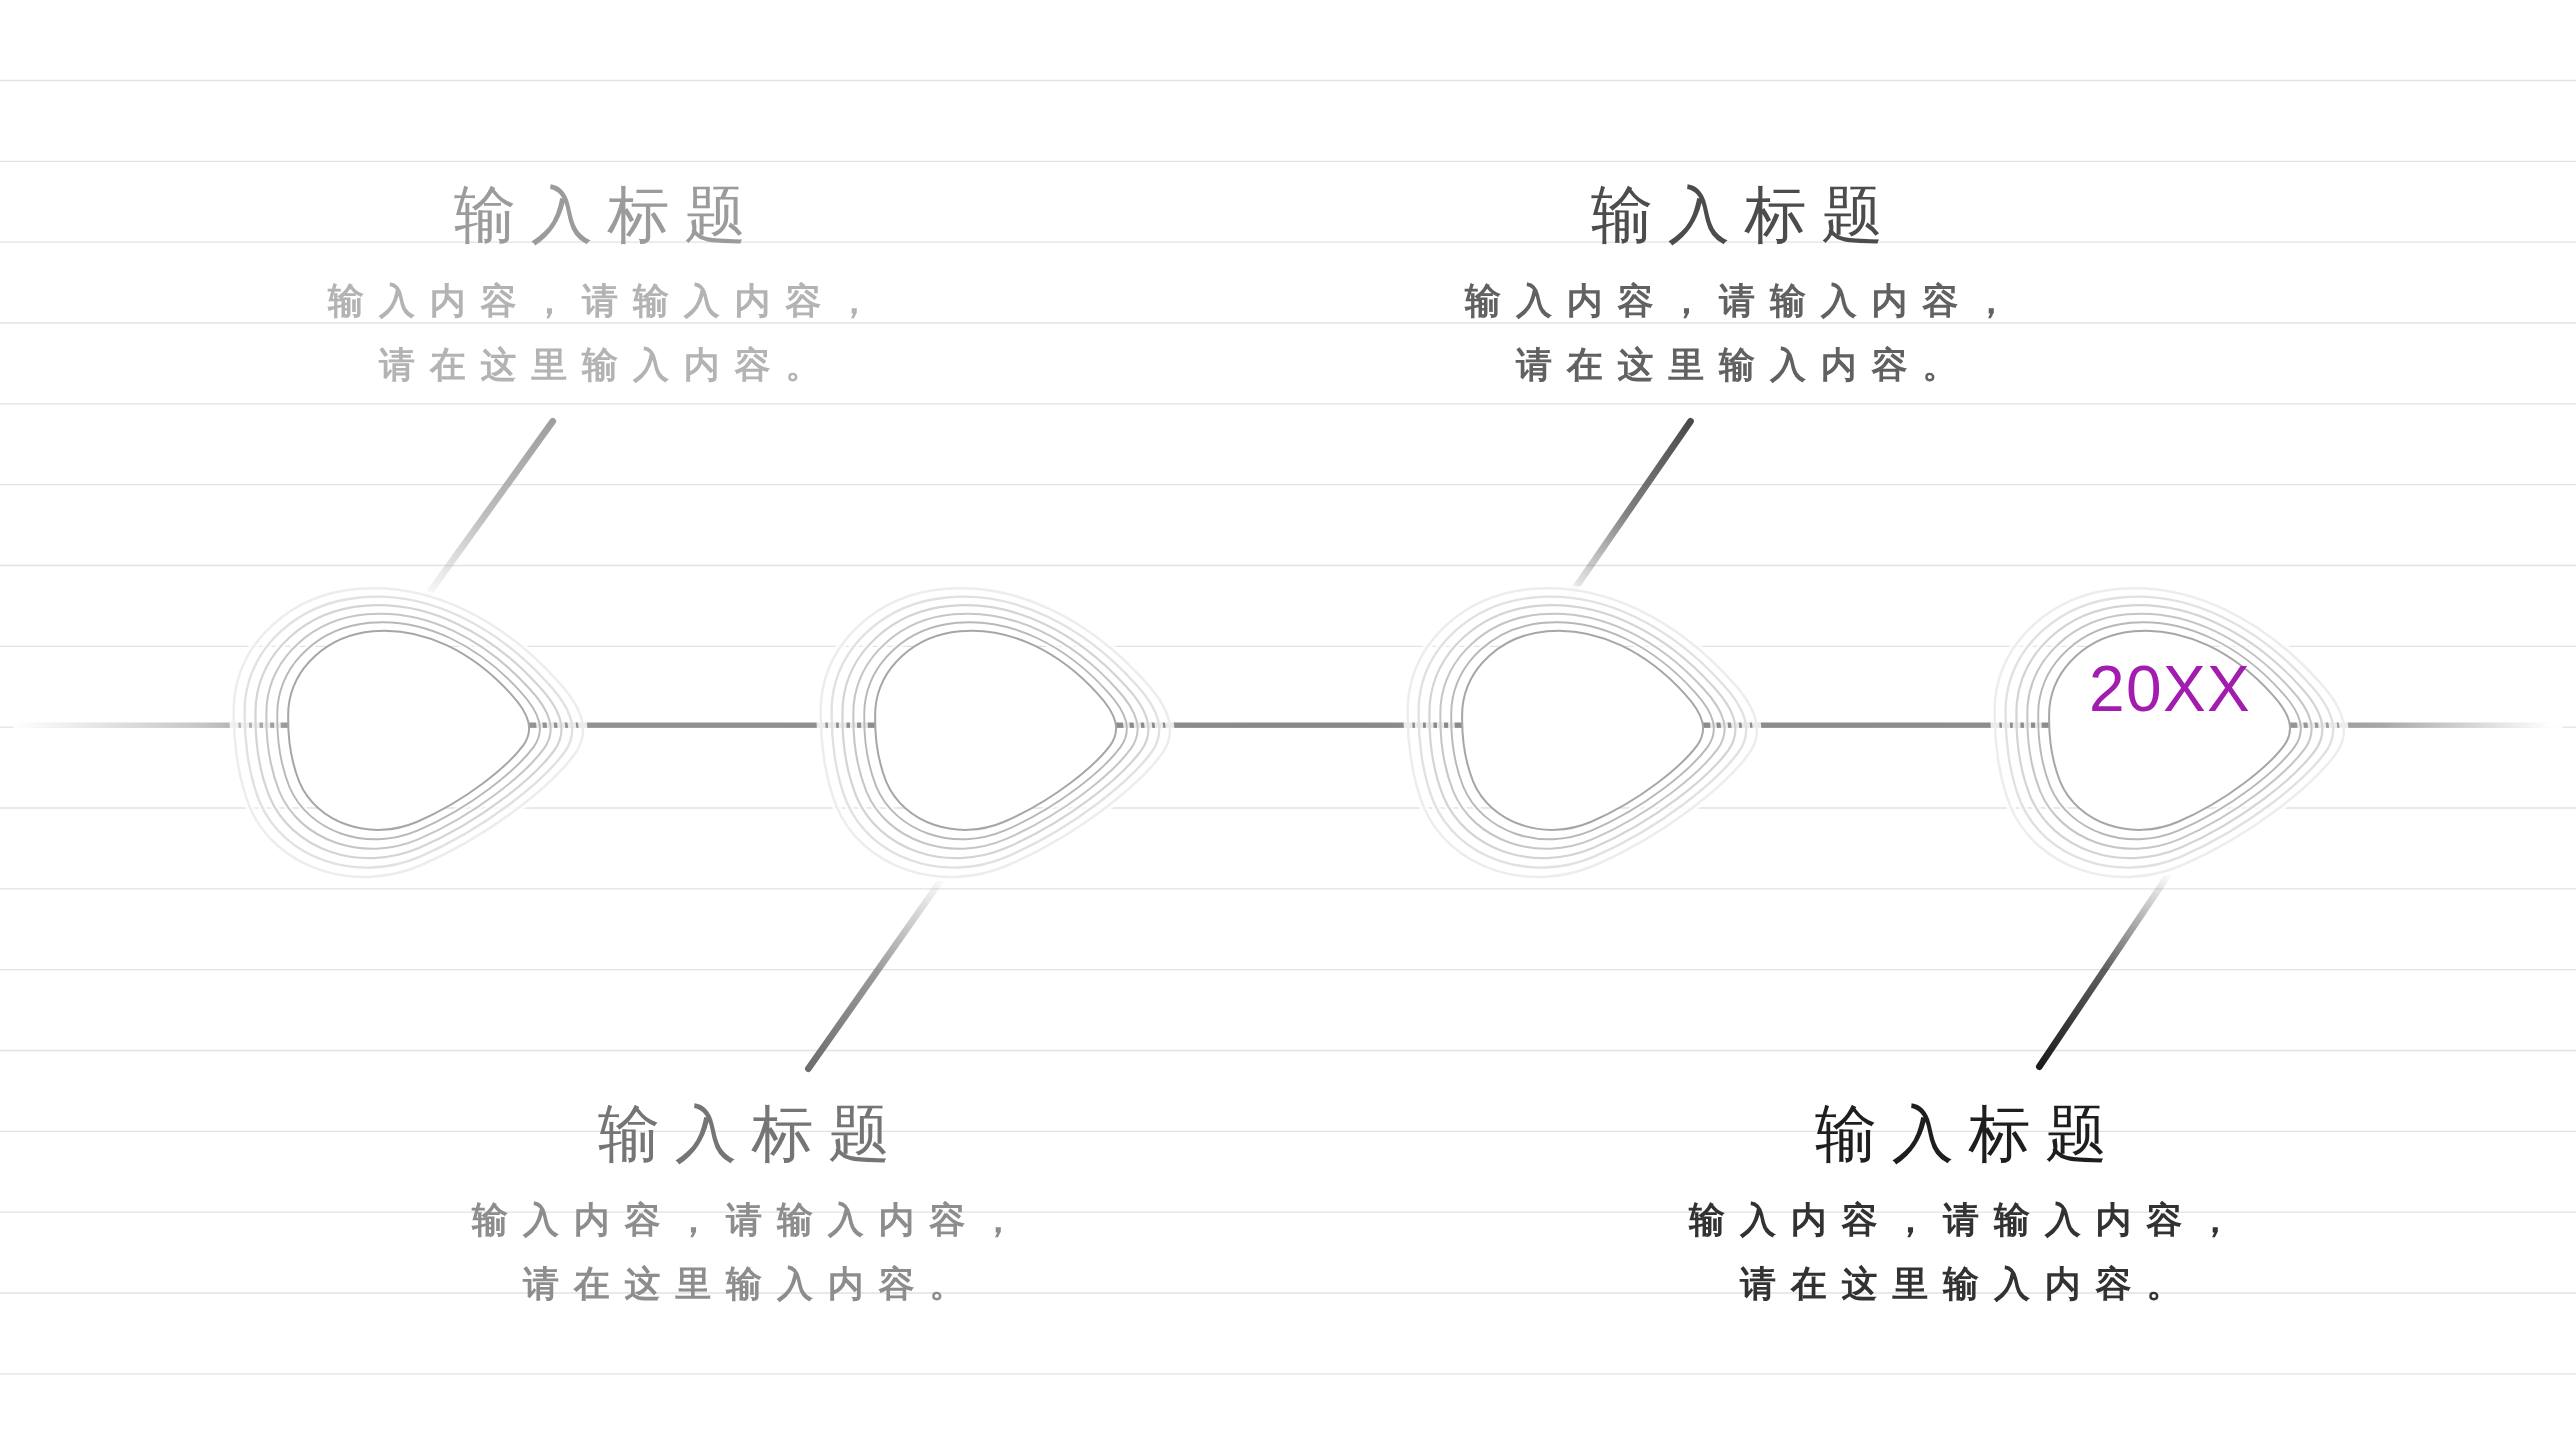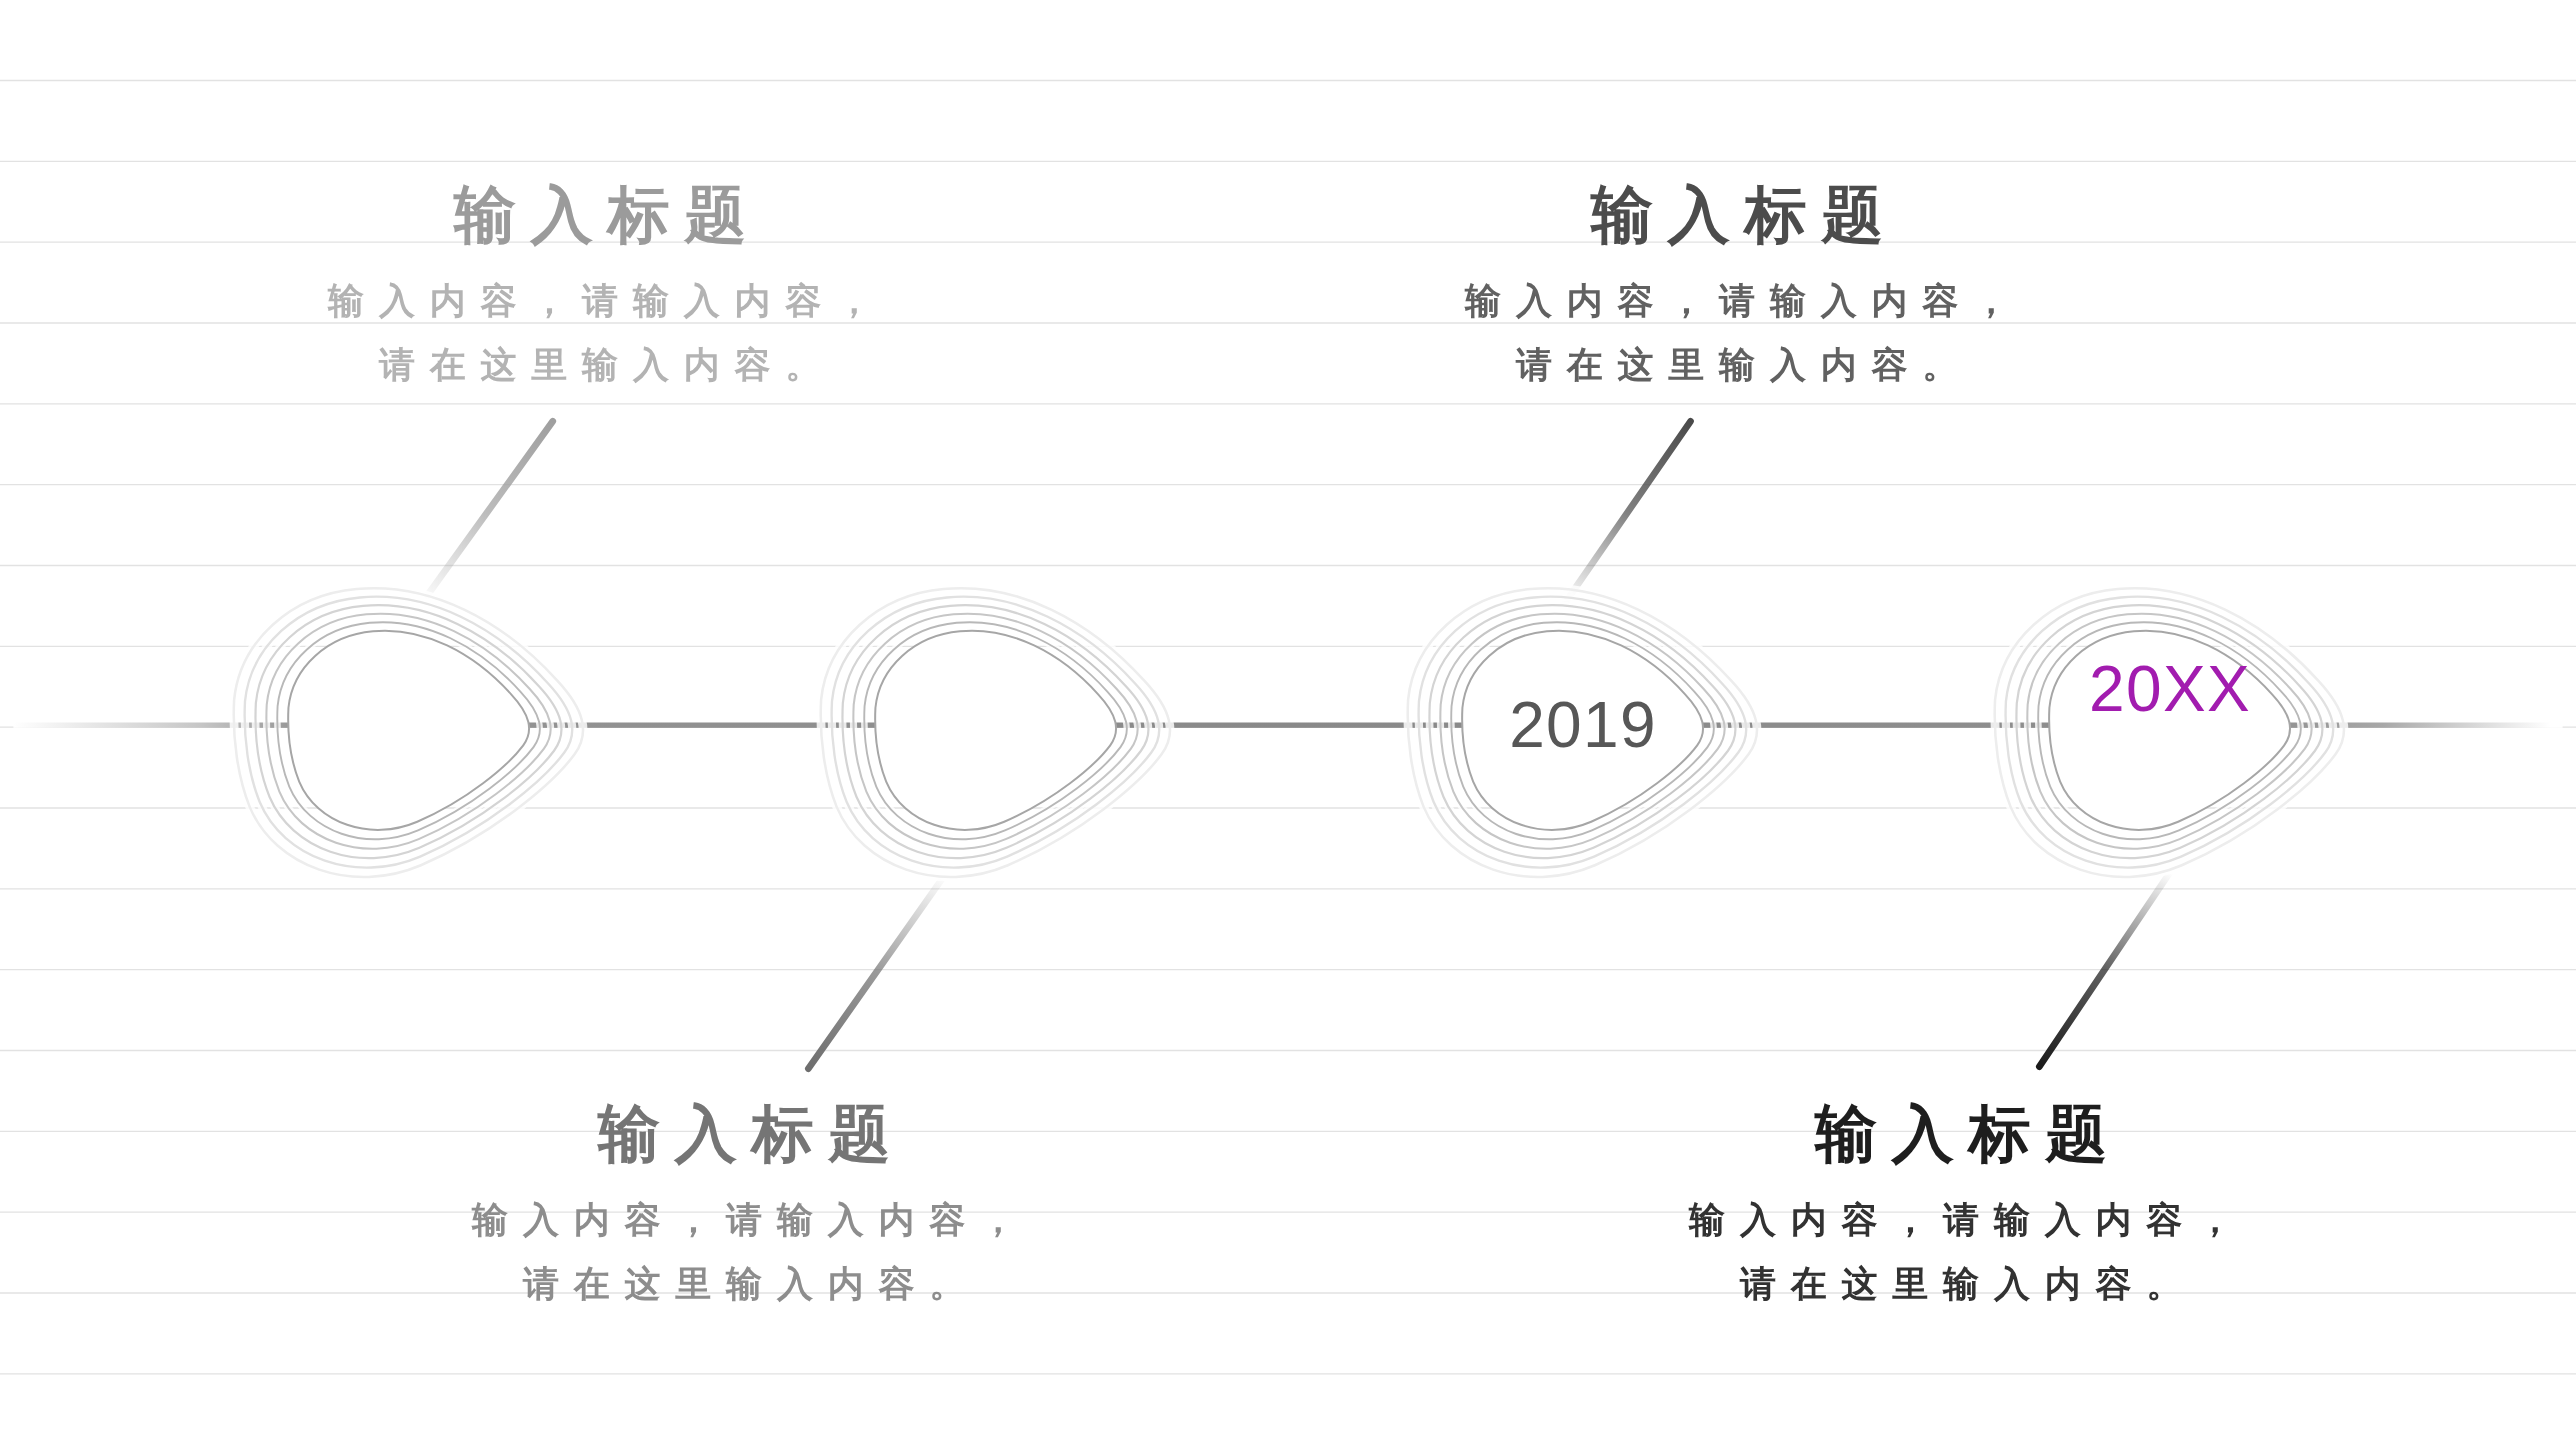--- a/index.html
+++ b/index.html
@@ -12,21 +12,21 @@
   .year-label{
     position:absolute;width:349px;height:94px;line-height:94px;
     text-align:center;font-size:64px;letter-spacing:1.3px;font-weight:400;
     transform:translate(-50%,-50%);white-space:nowrap;
   }
   .event-block{
     position:absolute;width:805px;text-align:center;
   }
   .event-title{
     font-size:62px;line-height:74px;letter-spacing:14.8px;
-    font-weight:700;white-space:nowrap;
+    font-weight:400;white-space:nowrap;
   }
   .event-body{margin-top:17.4px;}
   .event-body-line{
     display:block;font-size:36px;line-height:64px;letter-spacing:14.8px;
     font-weight:700;white-space:nowrap;
   }
   .ring{fill:none;stroke-width:2.6px;}
   .ring-halo{fill:none;stroke:#ffffff;stroke-width:9px;stroke-opacity:.82;}
   .blob-main{fill:#ffffff;stroke:#a6a6a6;stroke-width:3px;}
   .connector{stroke-width:10;stroke-linecap:round;fill:none;}
@@ -156,21 +156,20 @@
           <use href="#blob" transform="scale(1.27)" class="ring" stroke="#d4d4d4" vector-effect="non-scaling-stroke"></use>
           <use href="#blob" transform="scale(1.36)" class="ring-halo" vector-effect="non-scaling-stroke"></use>
           <use href="#blob" transform="scale(1.36)" class="ring" stroke="#e1e1e1" vector-effect="non-scaling-stroke"></use>
           <use href="#blob" transform="scale(1.45)" class="ring-halo" vector-effect="non-scaling-stroke"></use>
           <use href="#blob" transform="scale(1.45)" class="ring" stroke="#ededed" vector-effect="non-scaling-stroke"></use>
           <use href="#blob" class="blob-main"></use>
         </g>
       </g>
   </svg>
 
-  <div class="year-label" style="left: 1583px; top: 725px; color: rgb(87, 87, 87);">2019</div>
   <div class="year-label" style="left: 2170px; top: 689px; color: #a21caf;">20XX</div>
 
   <div class="event-block" style="left:205px;top:178px;">
     <div class="event-title" style="color: rgb(155, 155, 155);">输入标题</div>
     <div class="event-body" style="color: rgb(179, 179, 179);">
       <span class="event-body-line">输入内容，请输入内容，</span>
       <span class="event-body-line">请在这里输入内容。</span>
     </div>
   </div>
 

